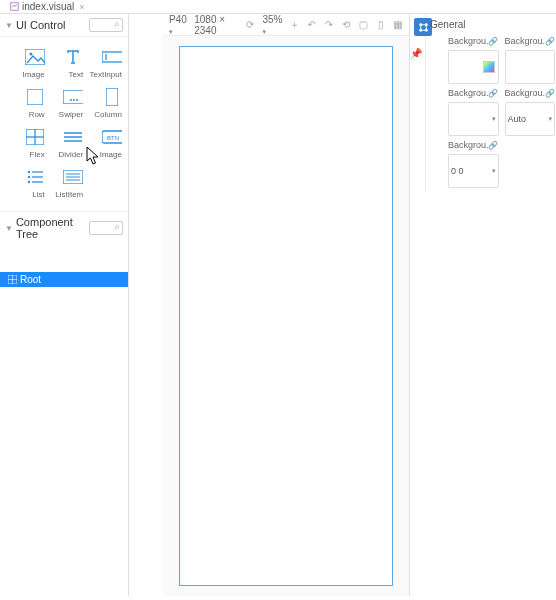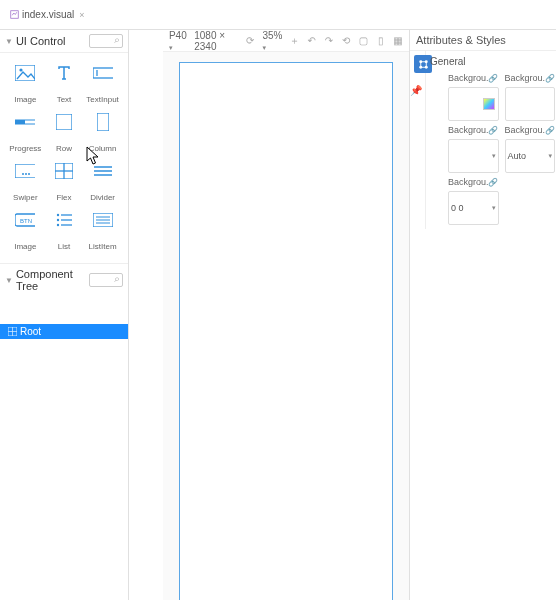--- a/index.html
+++ b/index.html
@@ -1,29 +1,29 @@
 <!DOCTYPE html>
 <html><head>
 <meta charset="utf-8">
 <style>
   * { box-sizing: border-box; margin: 0; padding: 0; font-family: Arial, sans-serif; }
   body { width: 556px; height: 600px; background: #fff; overflow: hidden; font-size: 11px; }
-  .tab-bar { height: 30px; background: #fff; border-bottom: 1px solid #e0e0e0; display: flex; align-items: center; padding-left: 4px; }
+  .tab-bar { height: 14px; background: #fff; border-bottom: 1px solid #e0e0e0; display: flex; align-items: center; padding-left: 4px; }
   .tab { display: flex; align-items: center; gap: 3px; padding: 2px 6px; font-size: 10px; color: #555; }
   .tab-icon-v { width: 9px; height: 9px; }
   .tab-close { color: #aaa; font-size: 9px; cursor: pointer; margin-left: 2px; }
   .main { display: flex; height: 582px; }
   .left-panel { width: 160px; border-right: 1px solid #e0e0e0; background: #fff; display: flex; flex-direction: column; }
   .panel-header { display: flex; align-items: center; padding: 4px 5px; border-bottom: 1px solid #eee; }
   .expand-icon { color: #999; font-size: 8px; margin-right: 3px; }
   .panel-title { font-size: 11px; color: #333; flex: 1; }
   .search-box { width: 34px; height: 14px; border: 1px solid #ccc; border-radius: 2px; position: relative; }
   .search-box::after { content: "⌕"; position: absolute; right: 2px; top: -1px; color: #aaa; font-size: 10px; }
   .grid { display: grid; grid-template-columns: repeat(3, 1fr); gap: 10px 0; padding: 12px 6px; }
-  .grid-item { display: flex; flex-direction: column; align-items: center; gap: 14px; cursor: pointer; }
+  .grid-item { display: flex; flex-direction: column; align-items: flex-end; gap: 5px; cursor: pointer; }
   .grid-icon { width: 20px; height: 16px; display: flex; align-items: center; justify-content: center; }
   .grid-label { font-size: 8px; color: #666; }
   .highlight { position: relative; }
   .highlight::before { content: ""; position: absolute; width: 34px; height: 34px; background: #ffeb00; border-radius: 50%; top: -9px; left: 50%; transform: translateX(-50%); z-index: -1; }
   .cursor { position: absolute; top: 146px; left: 86px; z-index: 10; pointer-events: none; }
   .tree-panel { border-top: 1px solid #eee; }
   .tree-header { display: flex; align-items: center; padding: 4px 5px; }
   .tree-title { font-size: 11px; color: #333; flex: 1; line-height: 1.1; }
   .tree-row { background: #1a8cff; color: #fff; padding: 2px 8px; font-size: 10px; display: flex; align-items: center; gap: 3px; margin-top: 28px; }
   .tree-row-icon { width: 9px; height: 9px; opacity: 0.85; }
@@ -95,53 +95,44 @@
         <div class="grid-icon">
             <svg width="22" height="12">
               <rect x="0" y="1" width="22" height="10" fill="none" stroke="#2f8fdd" stroke-width="1.3"></rect>
               <line x1="4" y1="3" x2="4" y2="9" stroke="#2f8fdd" stroke-width="1.3"></line>
             </svg>
           </div>
         <span class="grid-label">TextInput</span>
       </div>
       <div class="grid-item">
         <div class="grid-icon">
-            <svg width="22" height="8">
-              <rect x="0" y="2" width="22" height="4" fill="none" stroke="#2f8fdd" stroke-width="1"></rect>
-              <rect x="0" y="2" width="10" height="4" fill="#2f8fdd"></rect>
-            </svg>
-          </div>
-        <span class="grid-label">Progress</span>
-      </div>
-      <div class="grid-item">
-        <div class="grid-icon">
             <svg width="16" height="16">
               <rect x="0" y="0" width="16" height="16" fill="none" stroke="#2f8fdd" stroke-width="1.3"></rect>
             </svg>
           </div>
         <span class="grid-label">Row</span>
-      </div>
-      <div class="grid-item">
-        <div class="grid-icon">
-            <svg width="12" height="18">
-              <rect x="0" y="0" width="12" height="18" fill="none" stroke="#2f8fdd" stroke-width="1.3"></rect>
-            </svg>
-          </div>
-        <span class="grid-label">Column</span>
       </div>
       <div class="grid-item">
         <div class="grid-icon">
             <svg width="22" height="14">
               <rect x="0" y="0" width="22" height="14" fill="none" stroke="#2f8fdd" stroke-width="1.3"></rect>
               <circle cx="8" cy="10" r="1" fill="#2f8fdd"></circle>
               <circle cx="11" cy="10" r="1" fill="#2f8fdd"></circle>
               <circle cx="14" cy="10" r="1" fill="#2f8fdd"></circle>
             </svg>
           </div>
         <span class="grid-label">Swiper</span>
+      </div>
+      <div class="grid-item">
+        <div class="grid-icon">
+            <svg width="12" height="18">
+              <rect x="0" y="0" width="12" height="18" fill="none" stroke="#2f8fdd" stroke-width="1.3"></rect>
+            </svg>
+          </div>
+        <span class="grid-label">Column</span>
       </div>
       <div class="grid-item highlight">
         <div class="grid-icon">
             <svg width="18" height="16">
               <rect x="0" y="0" width="18" height="16" fill="none" stroke="#2f8fdd" stroke-width="1.3"></rect>
               <line x1="9" y1="0" x2="9" y2="16" stroke="#2f8fdd" stroke-width="1.3"></line>
               <line x1="0" y1="8" x2="18" y2="8" stroke="#2f8fdd" stroke-width="1.3"></line>
             </svg>
           </div>
         <span class="grid-label">Flex</span>
@@ -222,21 +213,20 @@
       <span class="tb-icon tb-muted">▢</span>
       <span class="tb-icon tb-muted">▯</span>
       <span class="tb-icon">▦</span>
     </div>
     <div class="canvas-area">
       <div class="canvas"></div>
     </div>
   </div>
 
   <div class="right-panel">
-    <div class="right-title-bar">Attributes &amp; Styles</div>
     <div style="display:flex;">
       <div class="left-col">
         <div class="gen-icon-box">
           <svg width="11" height="11" viewBox="0 0 12 12">
               <circle cx="3" cy="3" r="1.6" fill="#fff"></circle>
               <circle cx="9" cy="3" r="1.6" fill="#fff"></circle>
               <circle cx="3" cy="9" r="1.6" fill="#fff"></circle>
               <circle cx="9" cy="9" r="1.6" fill="#fff"></circle>
               <line x1="3" y1="3" x2="9" y2="3" stroke="#fff"></line>
               <line x1="3" y1="9" x2="9" y2="9" stroke="#fff"></line>

